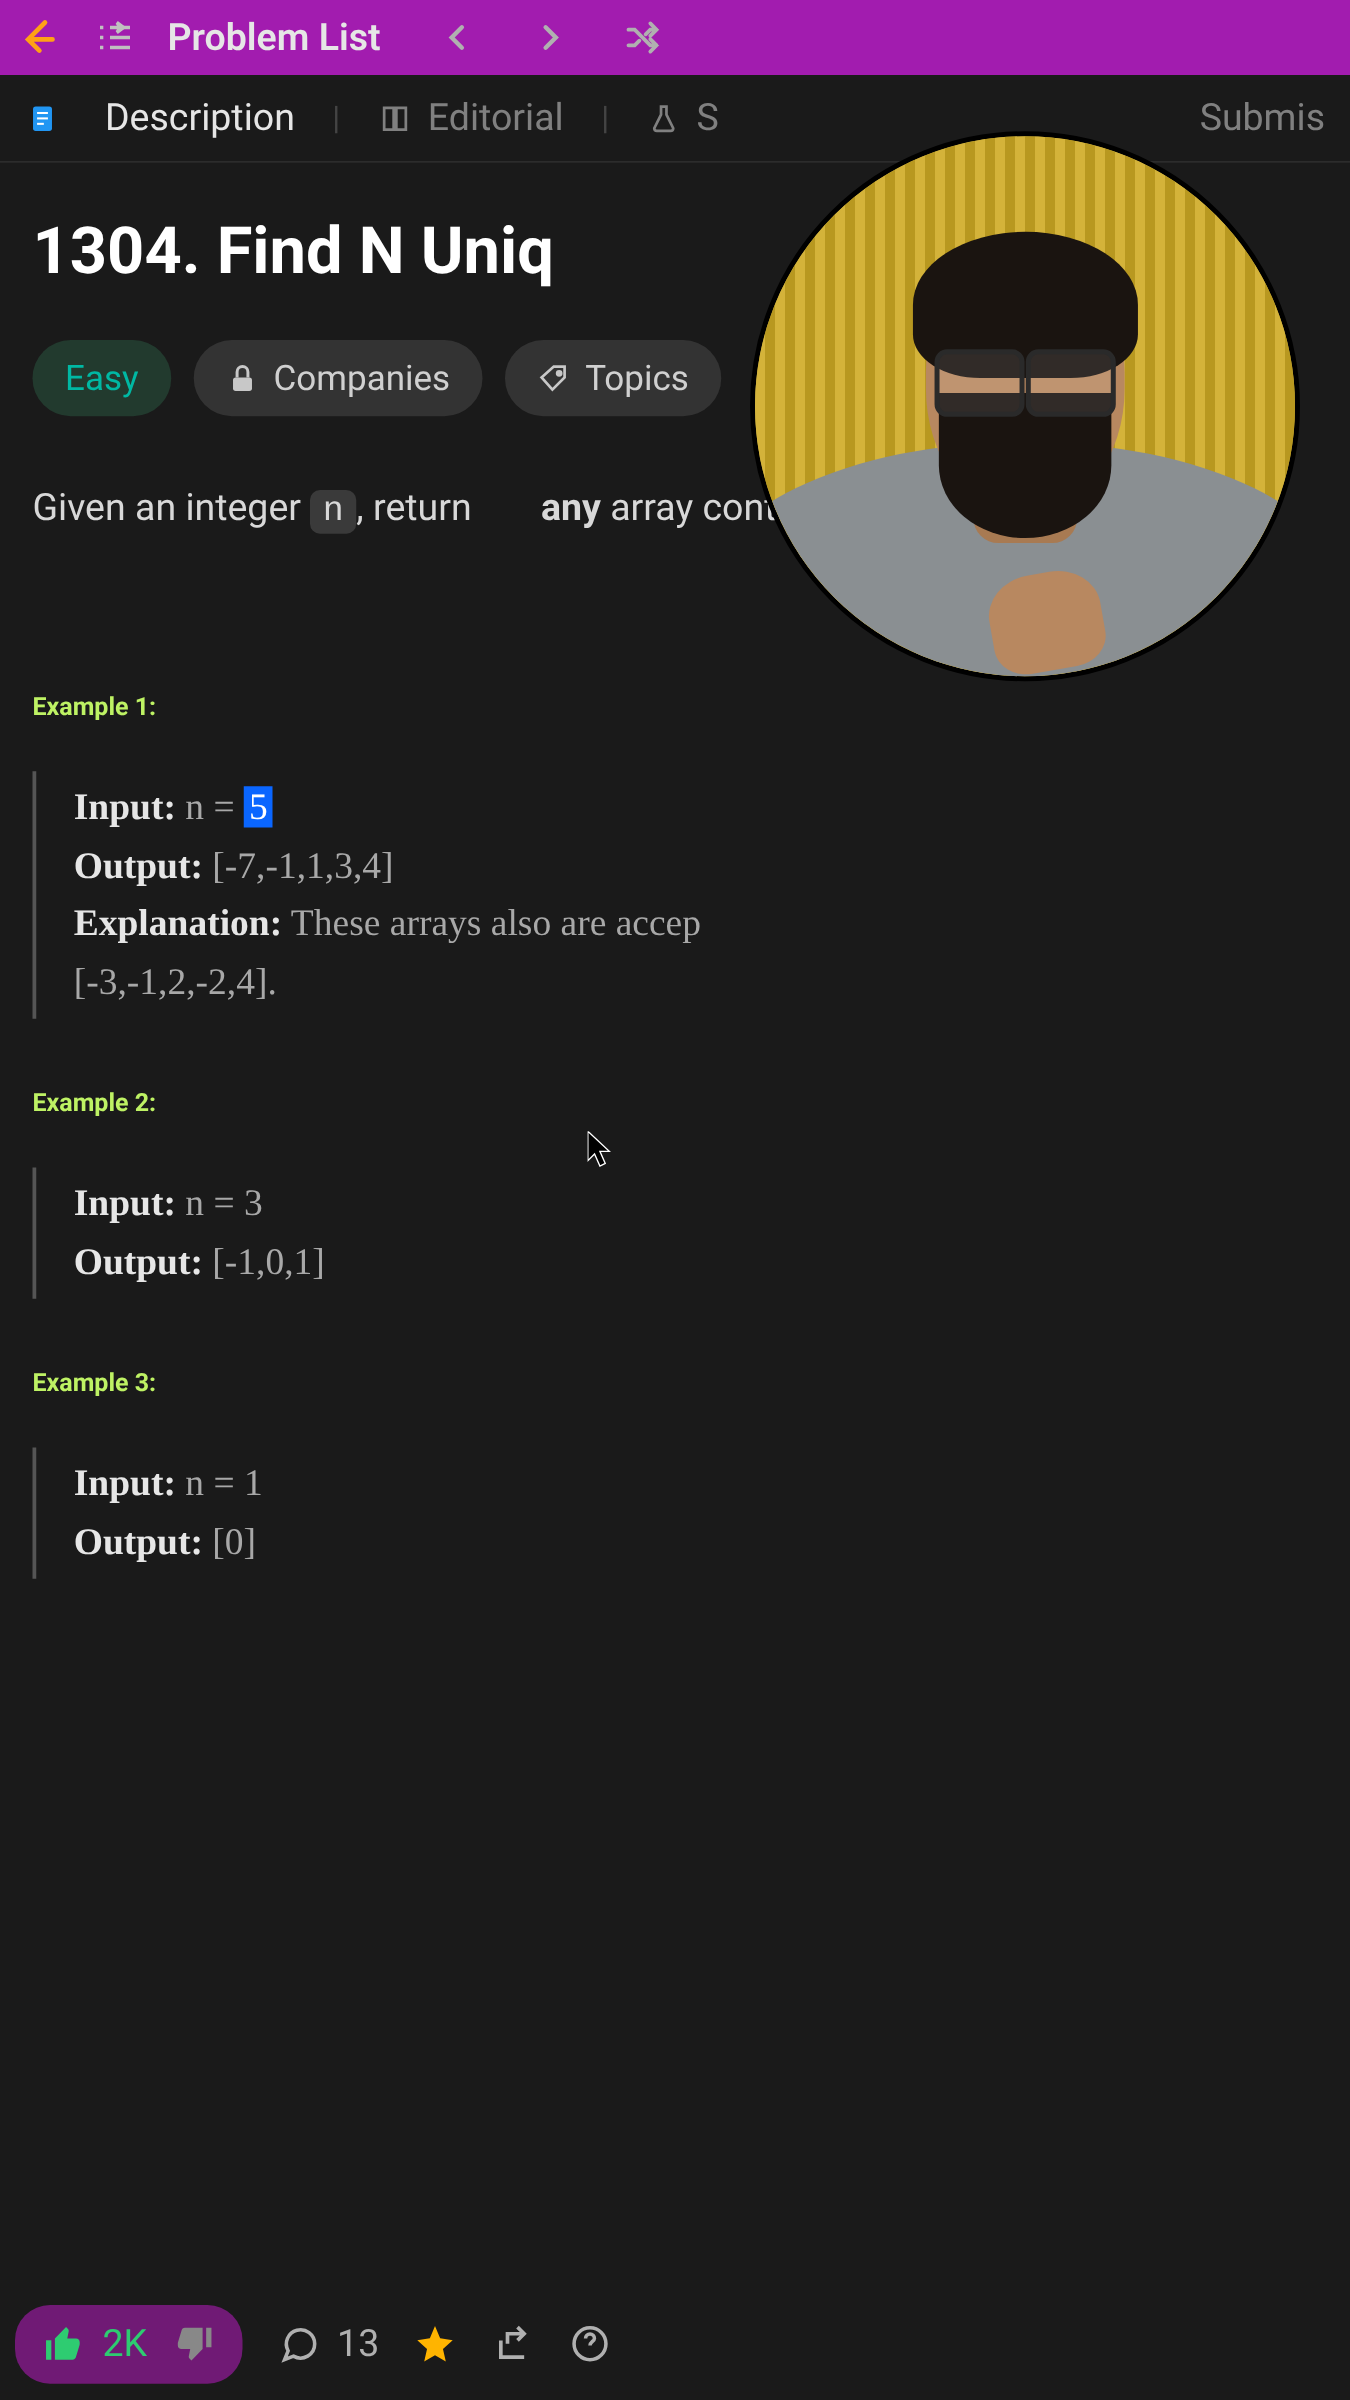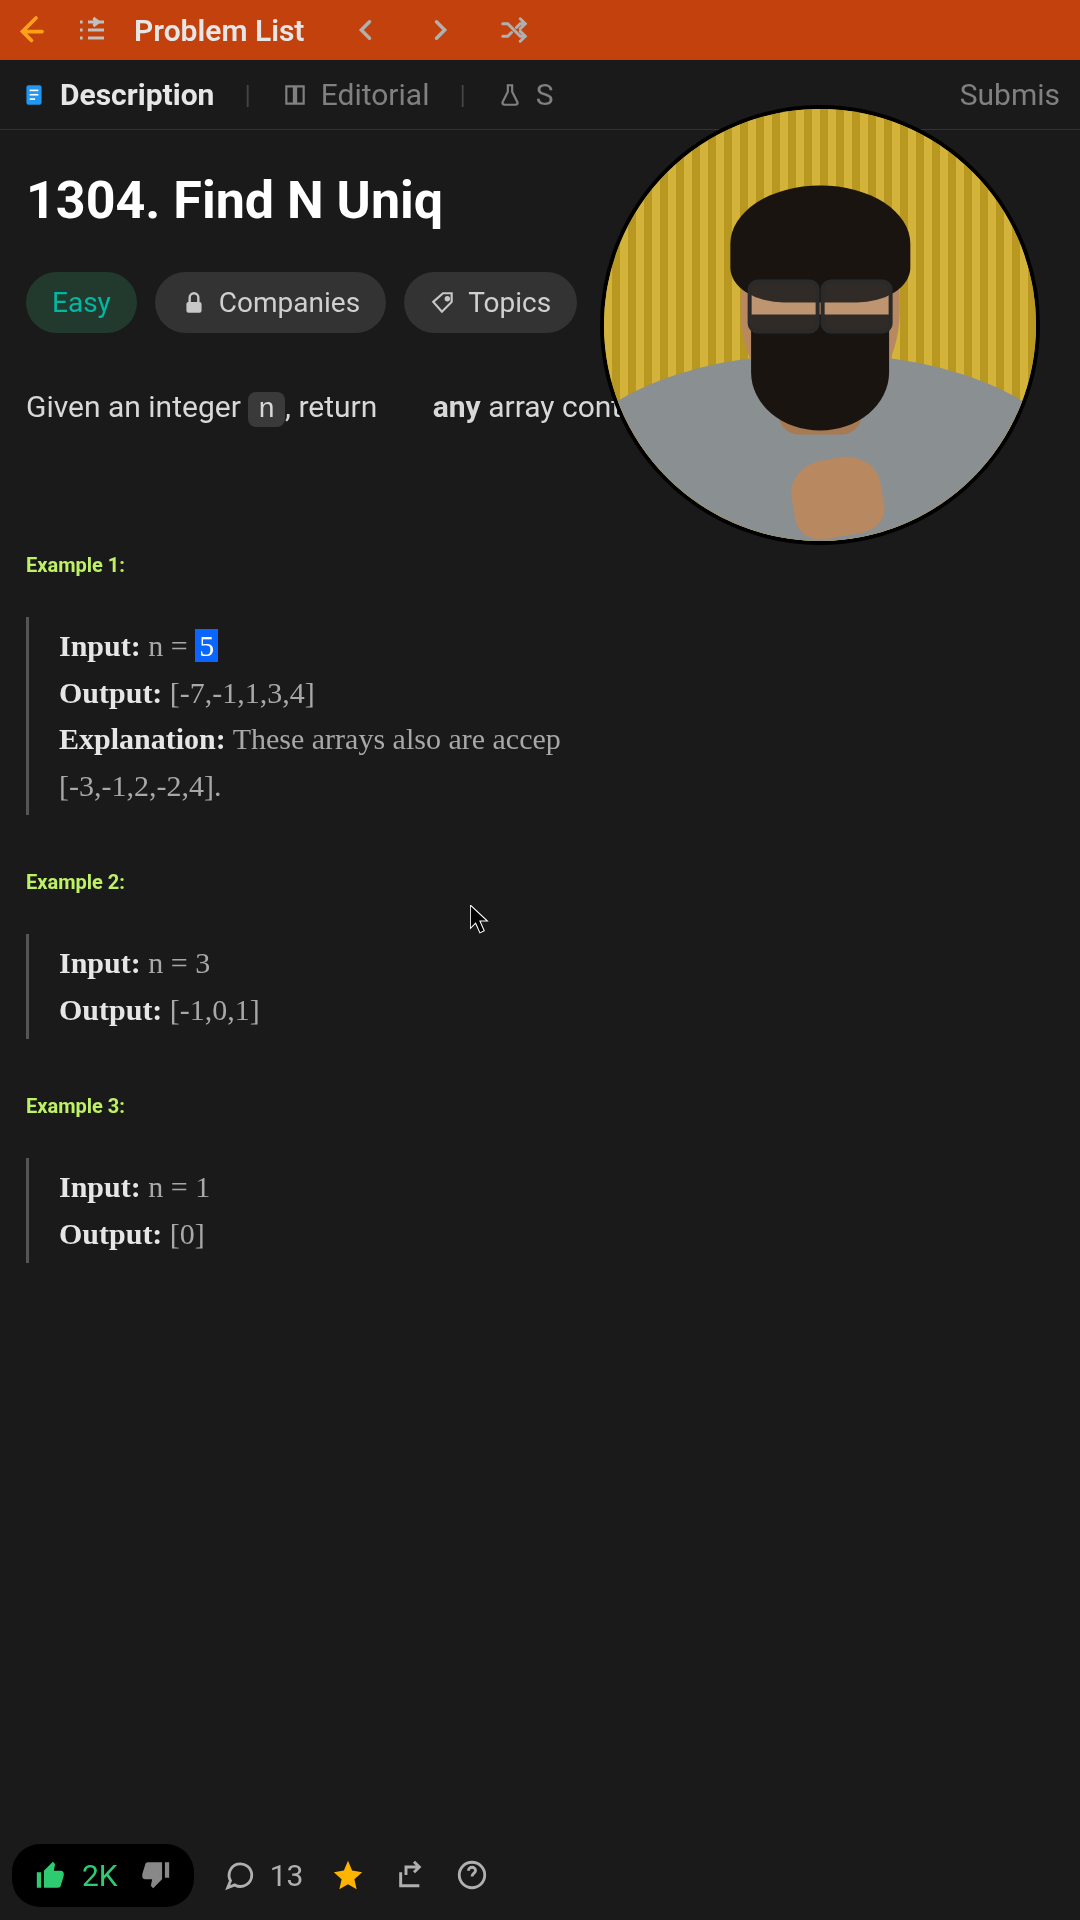--- a/index.html
+++ b/index.html
@@ -11,21 +11,21 @@
     height: 1920px;
     overflow: hidden;
     position: relative;
   }
   .topbar {
     display: flex;
     align-items: center;
     height: 60px;
     padding: 0 10px;
     gap: 20px;
-    background: #c2410c;
+    background: #a21caf;
   }
   .logo {
     width: 40px; height: 40px;
     display: flex; align-items: center; justify-content: center;
   }
   .logo svg { width: 36px; height: 36px; }
   .menu-btn, .nav-arrow, .shuffle-btn {
     width: 44px; height: 44px;
     display: flex; align-items: center; justify-content: center;
     color: #b8b8b8;
@@ -41,21 +41,21 @@
     display: flex;
     align-items: center;
     height: 70px;
     padding: 0 20px;
     gap: 30px;
     border-bottom: 1px solid #333;
     font-size: 30px;
   }
   .tab { display: flex; align-items: center; gap: 12px; color: #808080; cursor: pointer; }
   .tab.active { color: #2196f3; }
-  .tab.active .tab-label { color: #e6e6e6; font-weight: 700; }
+  .tab.active .tab-label { color: #e6e6e6; font-weight: 400; margin-left: 24px; }
   .tab-divider { color: #444; font-size: 26px; }
   .tab-icon { width: 28px; height: 28px; display: flex; align-items: center; justify-content: center; }
   .content { padding: 40px 26px 0 26px; position: relative; }
   .title { font-size: 52px; font-weight: 700; color: #fff; margin-bottom: 40px; line-height: 1.2; }
   .chips { display: flex; gap: 18px; margin-bottom: 50px; }
   .chip {
     display: flex; align-items: center; gap: 12px;
     padding: 14px 26px;
     border-radius: 50px;
     background: #333;
@@ -99,21 +99,21 @@
     bottom: 0; left: 0; right: 0;
     height: 90px;
     display: flex;
     align-items: center;
     padding: 0 12px;
     gap: 28px;
     background: #1a1a1a;
   }
   .pill {
     display: flex; align-items: center; gap: 20px;
-    background: #000000;
+    background: #701a75;
     border-radius: 28px;
     padding: 14px 22px;
   }
   .foot-btn {
     display: flex; align-items: center; gap: 14px;
     color: #b0b0b0;
     font-size: 30px;
     cursor: pointer;
   }
   .foot-icon { width: 34px; height: 34px; display: flex; align-items: center; justify-content: center; }

